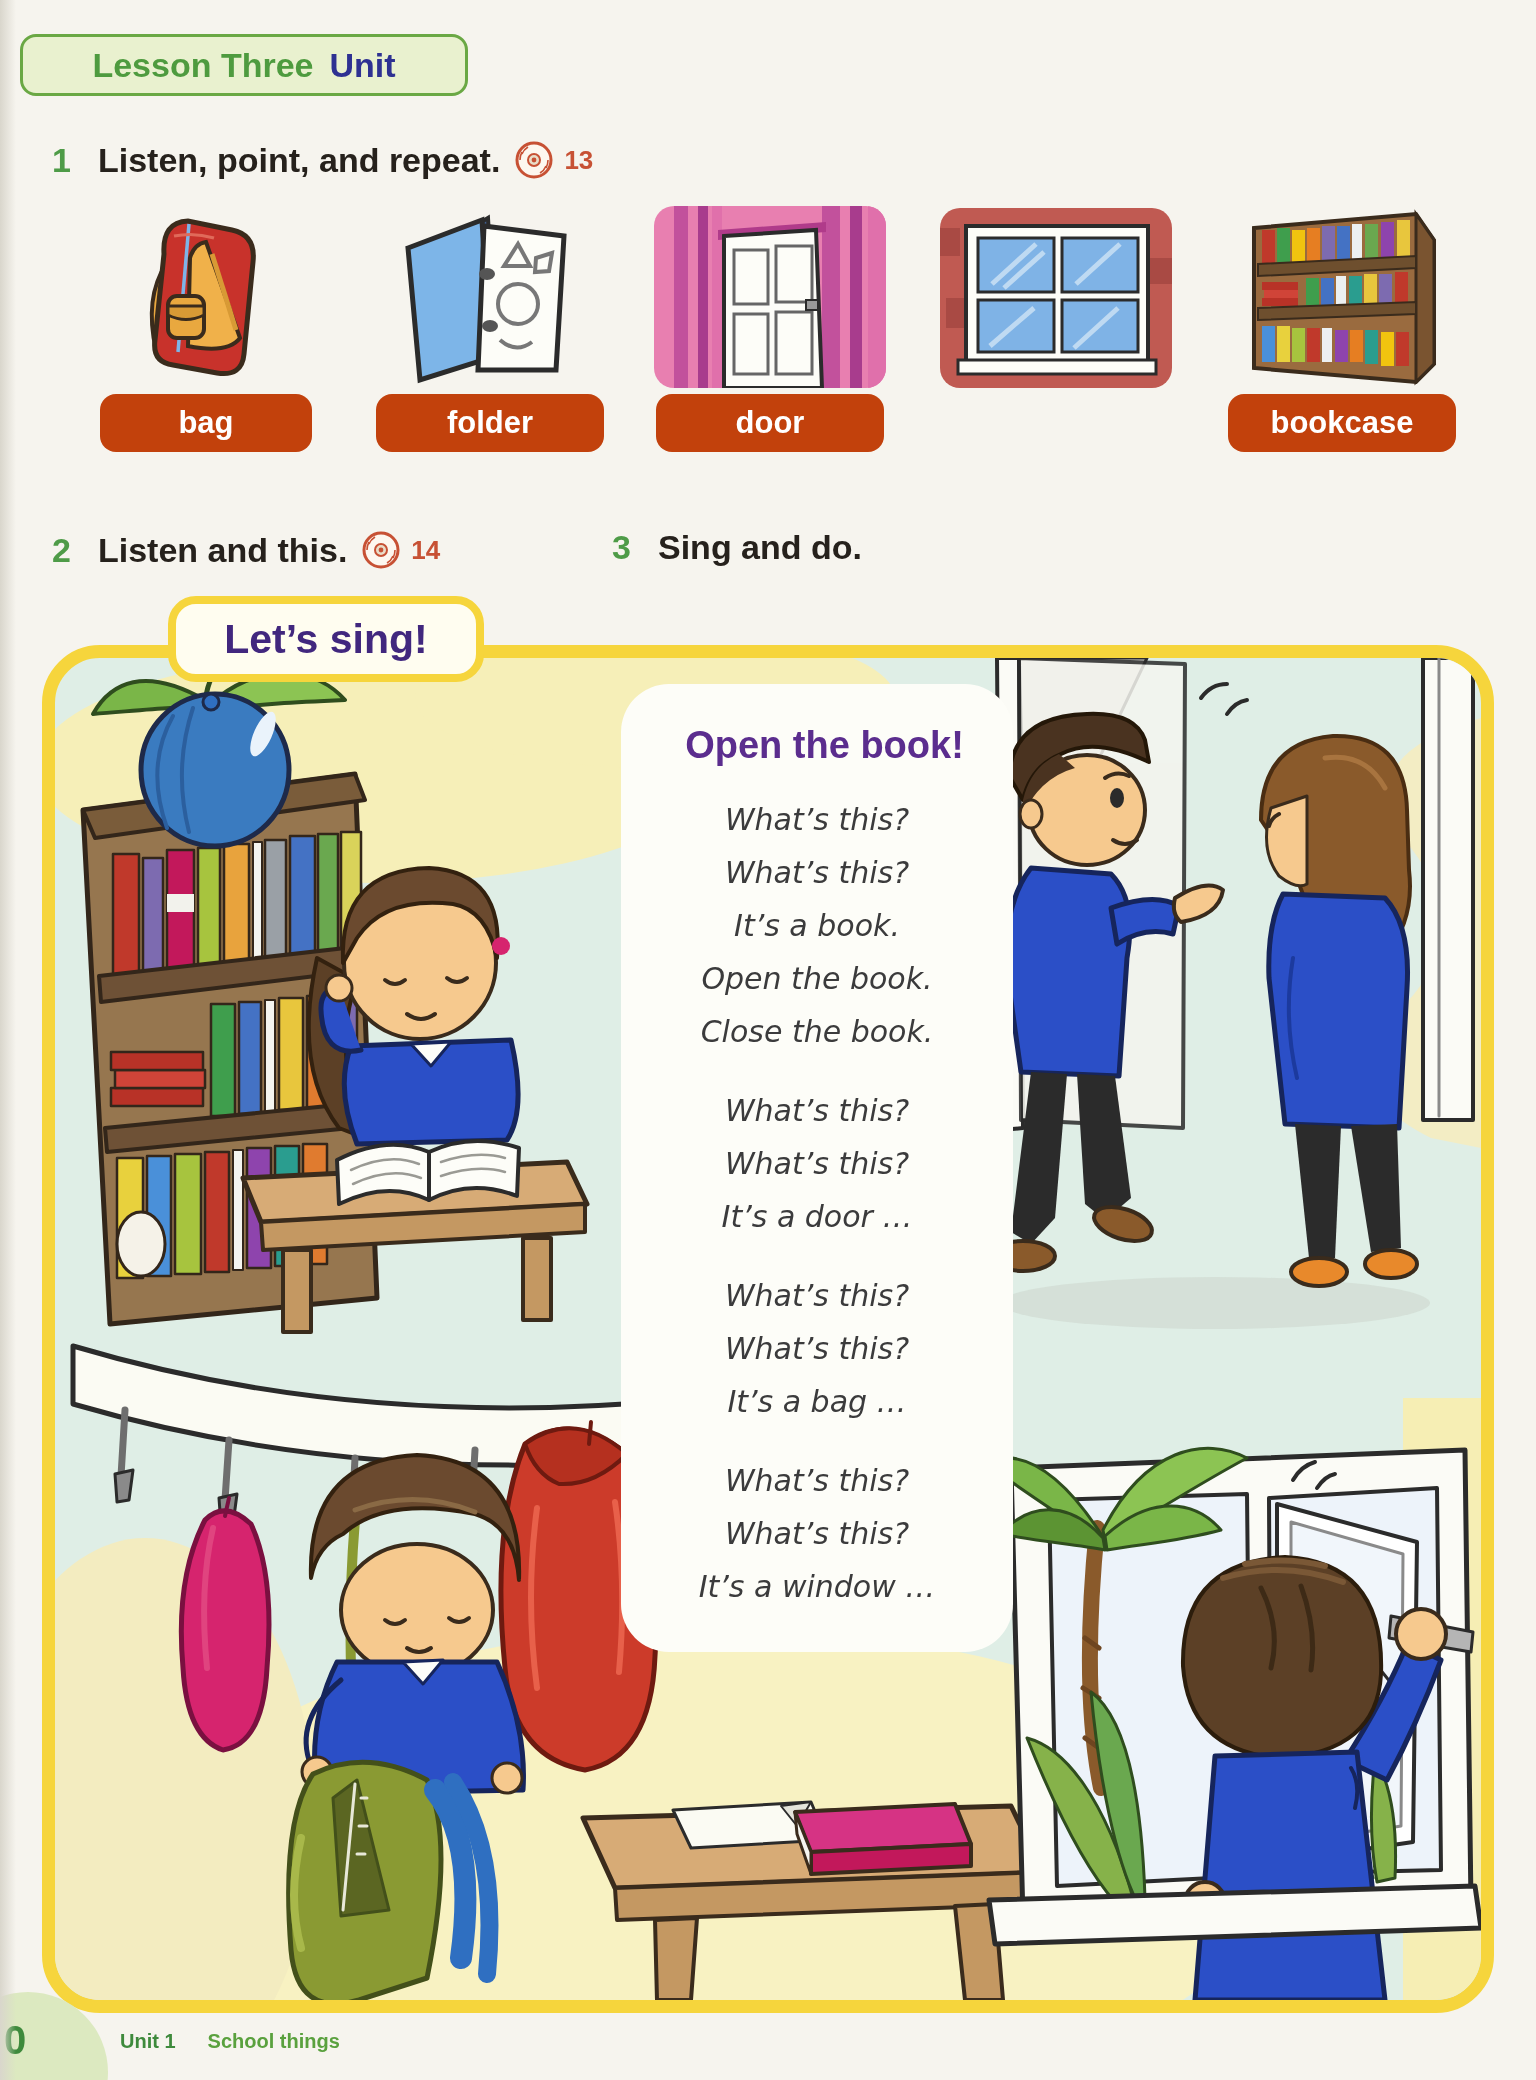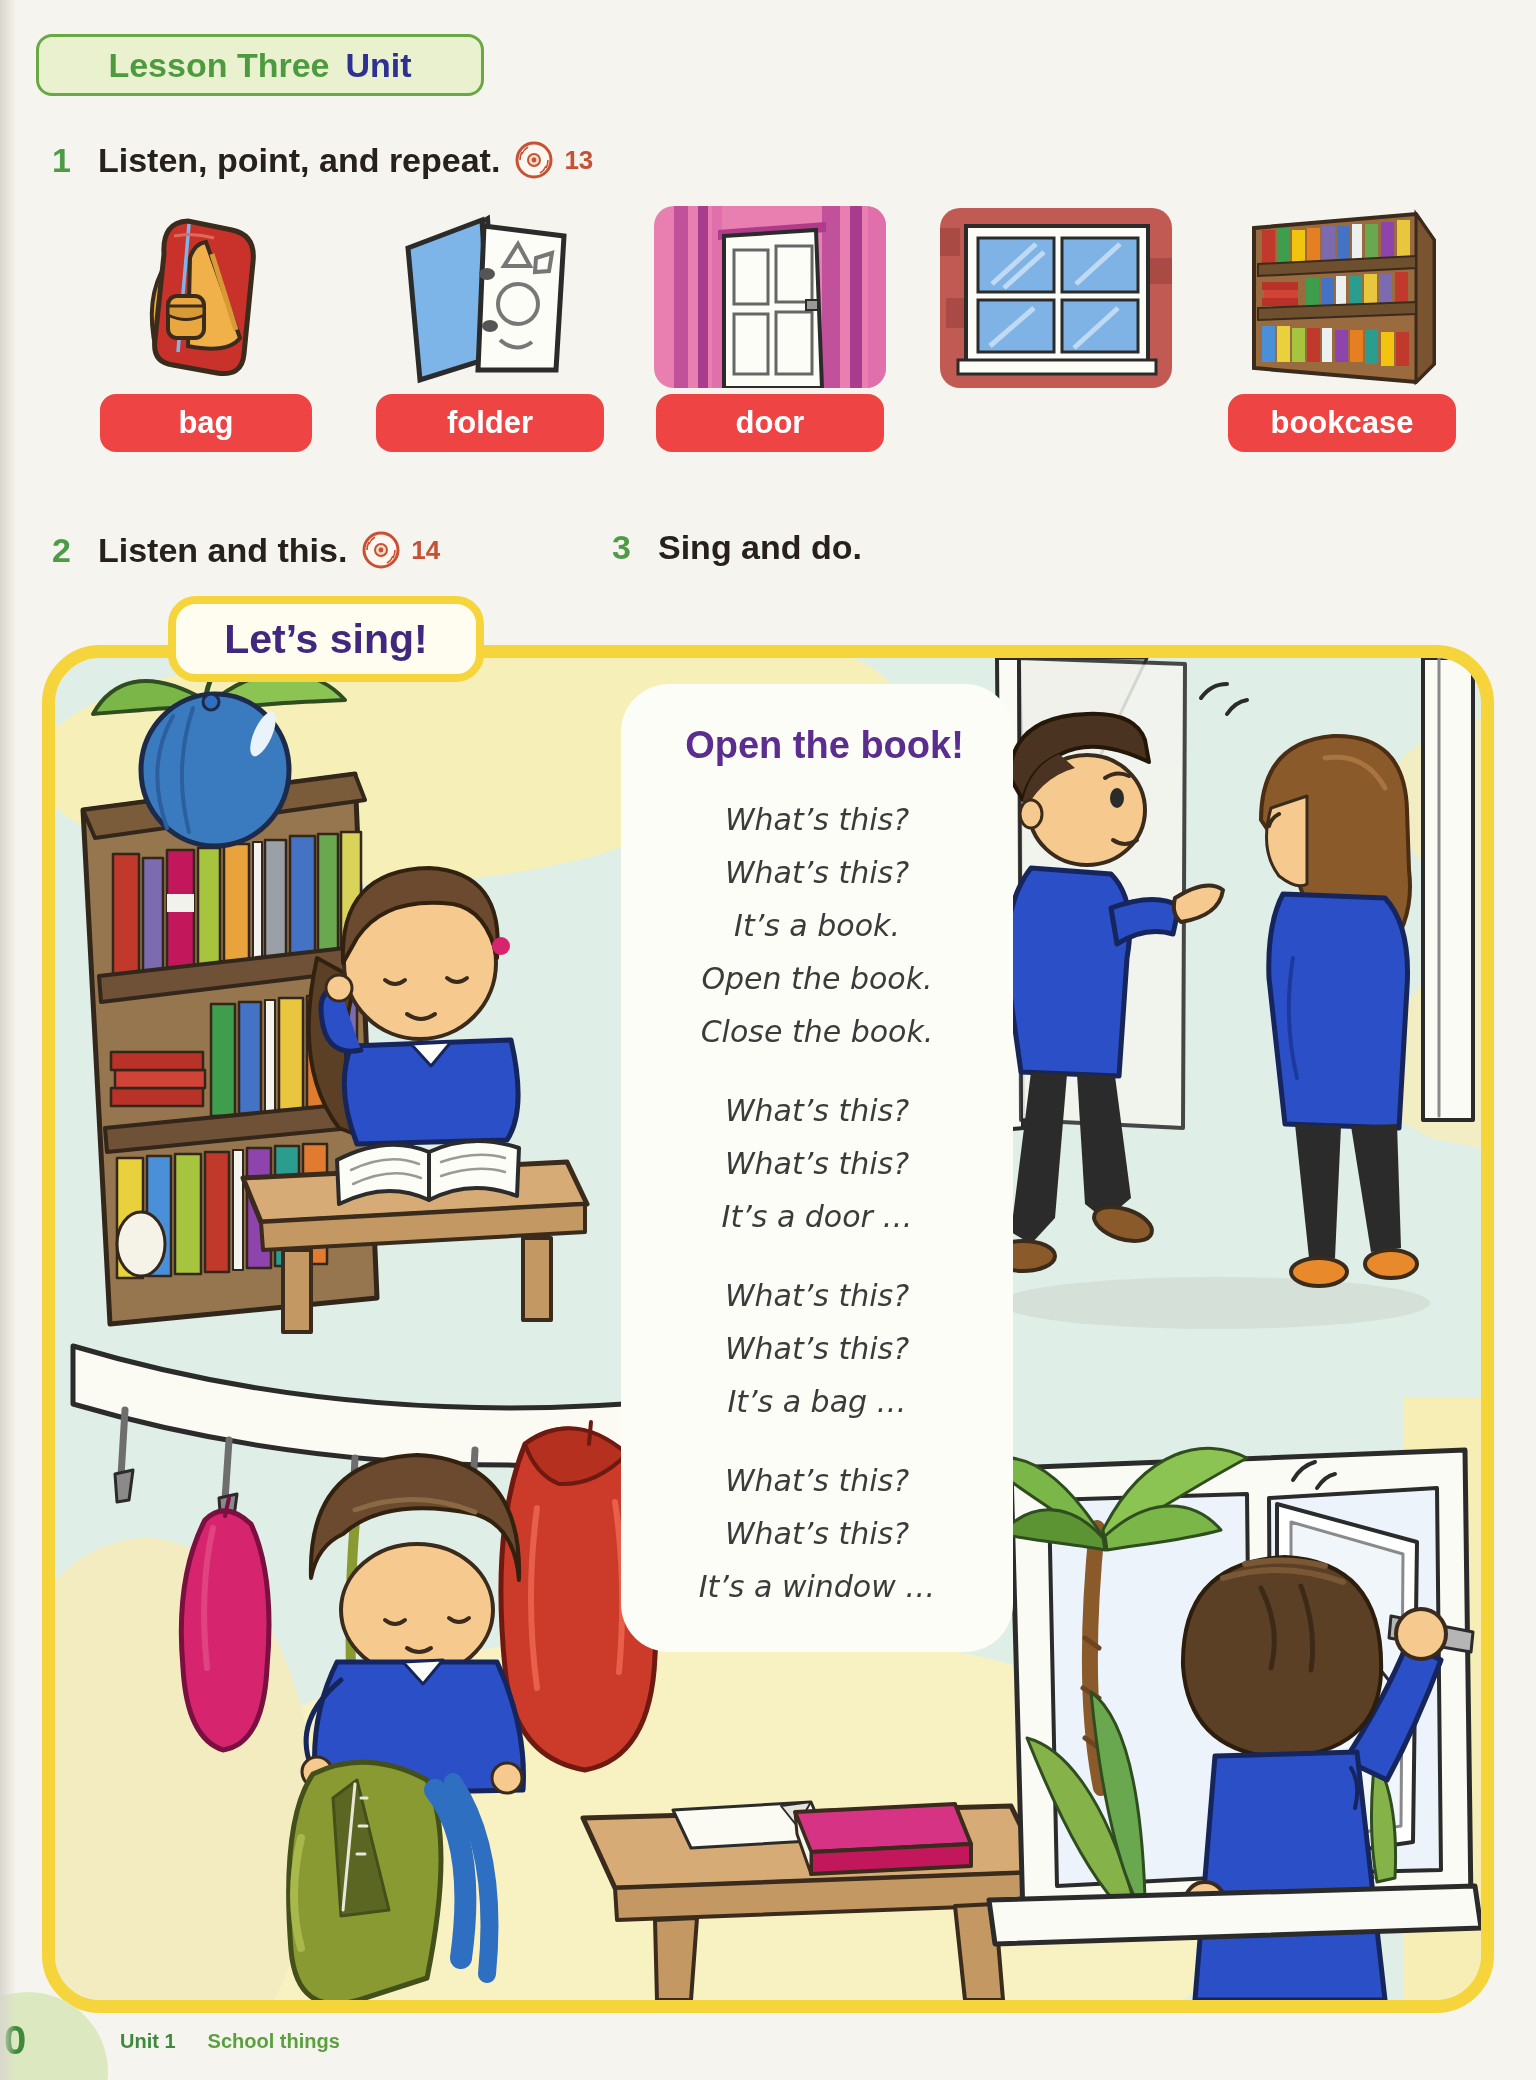--- a/index.html
+++ b/index.html
@@ -6,42 +6,42 @@
   body{
     width:1536px;height:2080px;position:relative;overflow:hidden;
     background:#f6f4ee;
     font-family:"Liberation Sans",sans-serif;
   }
   body::before{content:"";position:absolute;left:0;top:0;width:16px;height:100%;
     background:linear-gradient(90deg,#d9d6cc,rgba(217,214,204,0));z-index:5;}
 
   
   .lesson-pill{
-    position:absolute;left:36px;top:34px;width:442px;height:56px;
+    position:absolute;left:20px;top:34px;width:442px;height:56px;
     background:#e9f1cf;border:3px solid #6aa844;border-radius:16px;
     display:flex;align-items:center;justify-content:center;gap:16px;
     font-weight:bold;font-size:34px;z-index:2;
   }
   .lesson-pill .lesson{color:#4e9b3f;}
   .lesson-pill .type{color:#2e3192;}
 
   
   .ex-row{position:absolute;display:flex;align-items:center;
     font-weight:bold;font-size:34px;color:#26211c;z-index:2;}
   .ex-num{color:#4e9b47;width:46px;}
   .cd-wrap{margin-left:12px;display:flex;align-items:center;}
   .track{color:#c75134;font-size:26px;margin-left:8px;}
 
   
   .vocab-card{position:absolute;width:240px;top:196px;height:256px;z-index:2;}
   .vocab-img{position:absolute;left:0;right:0;top:0;height:192px;
     display:flex;align-items:flex-end;justify-content:center;}
   .vocab-label{
     position:absolute;left:6px;right:6px;bottom:0;height:58px;
-    background:#ef4444;border-radius:16px;color:#fff;
+    background:#c2410c;border-radius:16px;color:#fff;
     display:flex;align-items:center;justify-content:center;
     font-weight:bold;font-size:31px;
   }
   .door-art{width:232px;height:182px;border-radius:20px;overflow:hidden;position:relative;}
   .window-art{width:232px;height:180px;border-radius:20px;overflow:hidden;position:relative;}
 
   
   .panel{
     position:absolute;left:42px;top:645px;width:1452px;height:1368px;
     box-sizing:border-box;border:13px solid #f6d53c;border-radius:58px;

